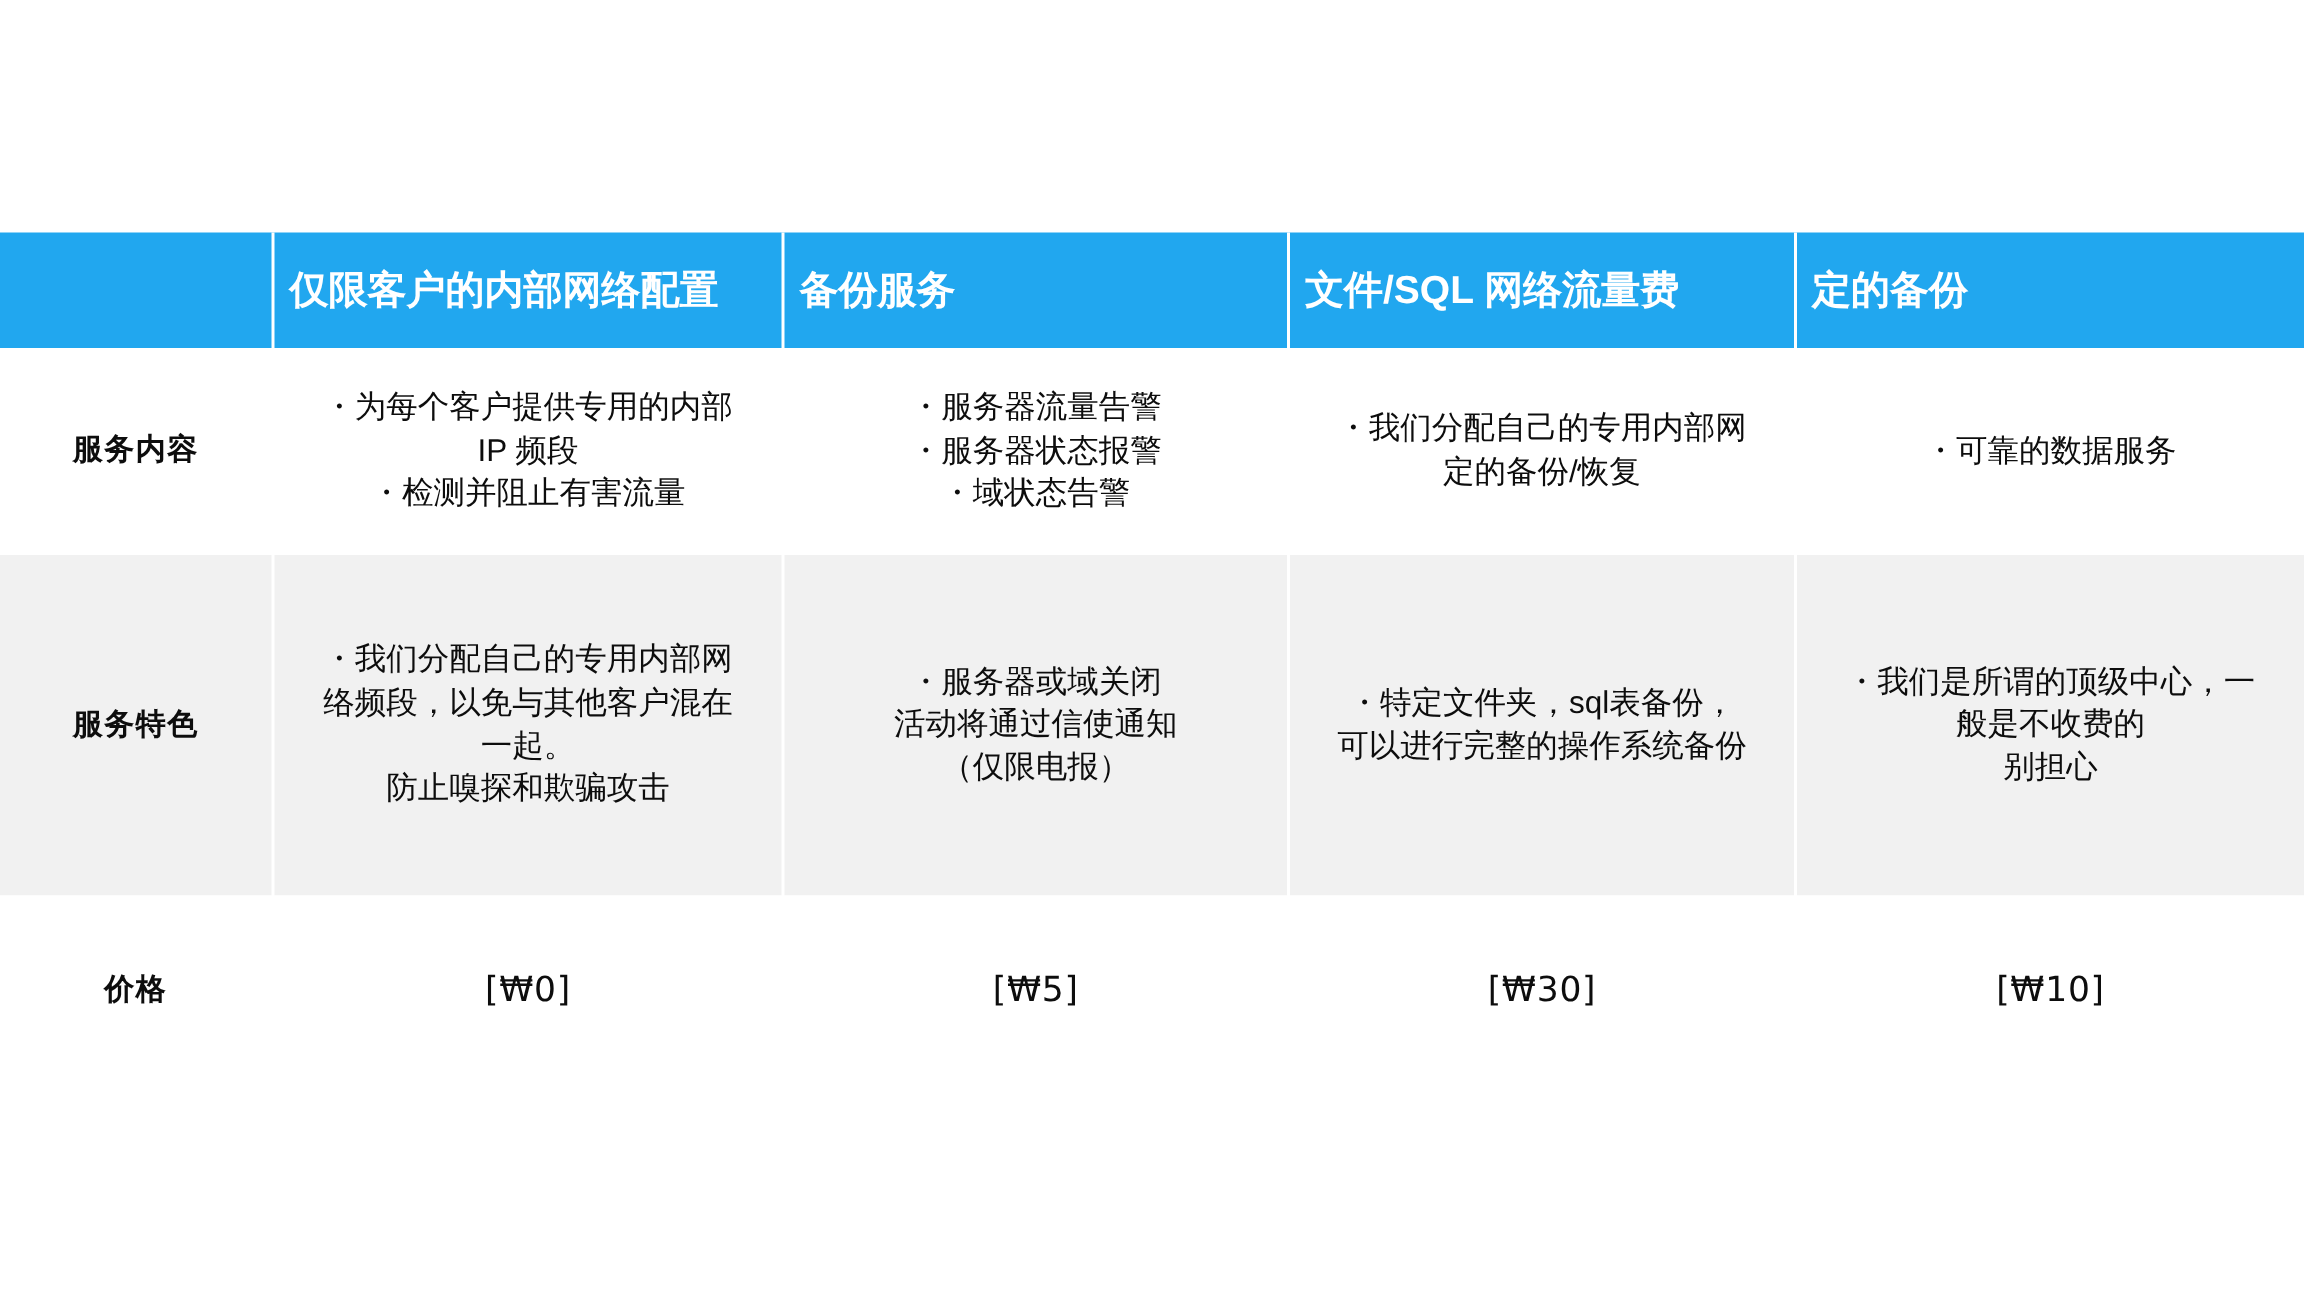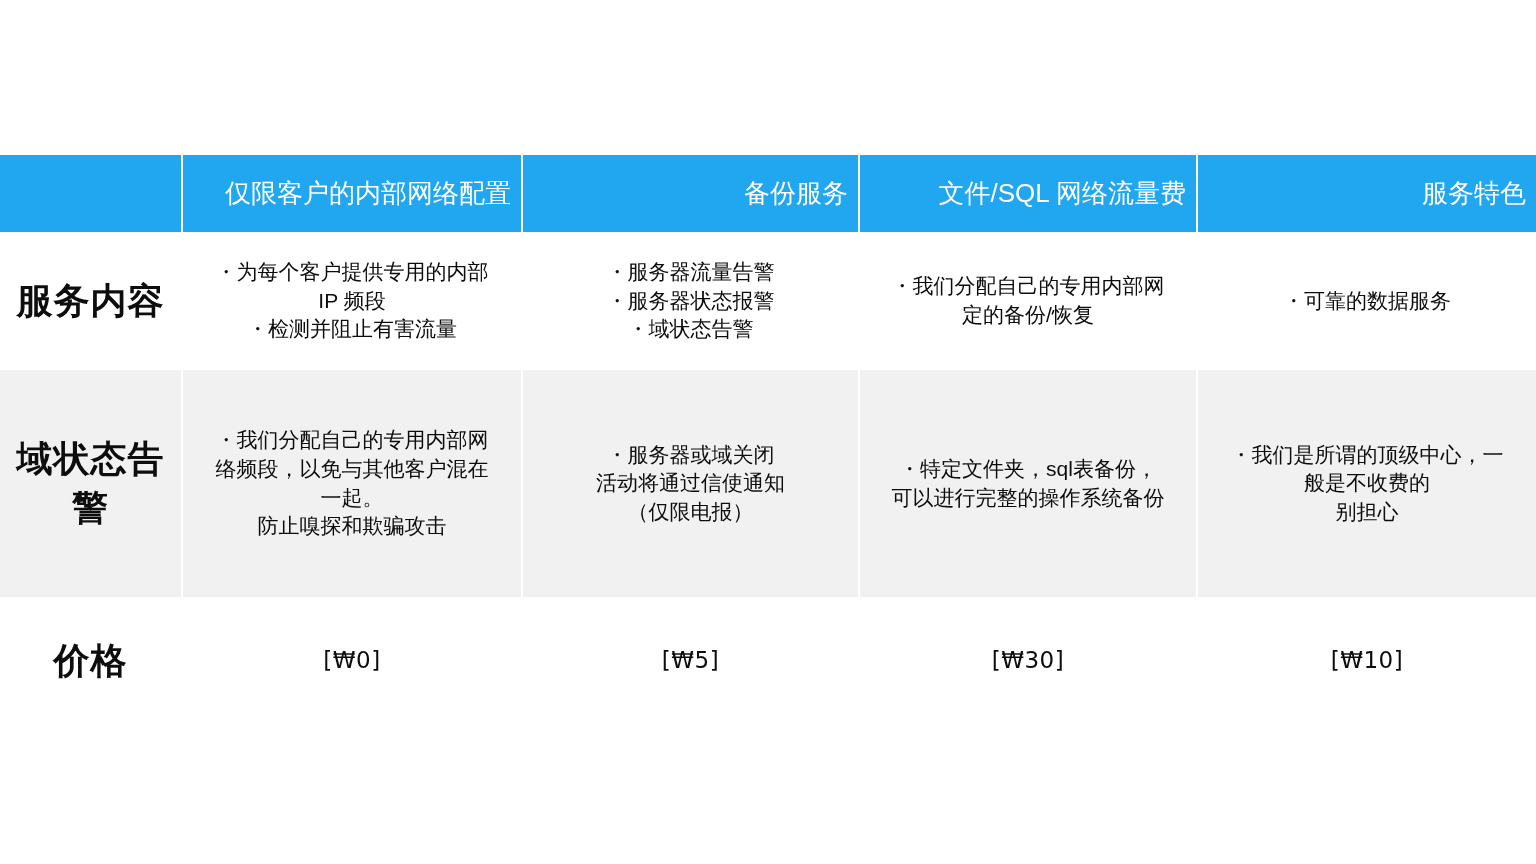--- a/index.html
+++ b/index.html
@@ -30,23 +30,23 @@
 
   
   .pricing-table thead tr {
     height: 77px;
   }
 
   .pricing-table thead th {
     background: #21a7ef;
     color: #ffffff;
     font-size: 26px;
-    font-weight: normal;
+    font-weight: bold;
     line-height: 1.12;
-    text-align: right;
+    text-align: left;
     vertical-align: middle;
     padding: 4px 10px;
     border-right: 2px solid #ffffff;
     box-sizing: border-box;
   }
 
   .pricing-table thead th:last-child {
     border-right: none;
   }
 
@@ -64,21 +64,21 @@
     padding: 10px 12px;
     border-right: 2px solid #ffffff;
     box-sizing: border-box;
   }
 
   .pricing-table tbody td:last-child {
     border-right: none;
   }
 
   .pricing-table tbody td.row-label {
-    font-size: 36px;
+    font-size: 20px;
     font-weight: bold;
     letter-spacing: 1px;
   }
 
   .row-content { height: 138px; }
   .row-content td { background: #ffffff; }
 
   .row-features { height: 227px; }
   .row-features td { background: #f1f1f1; }
 
@@ -121,21 +121,21 @@
       <col class="c3">
       <col class="c4">
     </colgroup>
 
     <thead>
       <tr>
         <th class="corner"></th>
         <th>仅限客户的内部网络配置</th>
         <th>备份服务</th>
         <th>文件/SQL 网络流量费</th>
-        <th>服务特色</th>
+        <th>定的备份</th>
       </tr>
     </thead>
 
     <tbody>
 
       <tr class="row-content">
         <td class="row-label">服务内容</td>
         <td>
           <span class="cell-lines">・为每个客户提供专用的内部
 IP 频段
@@ -149,21 +149,21 @@
         <td>
           <span class="cell-lines">・我们分配自己的专用内部网
 定的备份/恢复</span>
         </td>
         <td>
           <span class="cell-lines">・可靠的数据服务</span>
         </td>
       </tr>
 
       <tr class="row-features">
-        <td class="row-label">域状态告警</td>
+        <td class="row-label">服务特色</td>
         <td>
           <span class="cell-lines">・我们分配自己的专用内部网
 络频段，以免与其他客户混在
 一起。
 防止嗅探和欺骗攻击</span>
         </td>
         <td>
           <span class="cell-lines">・服务器或域关闭
 活动将通过信使通知
 （仅限电报）</span>

